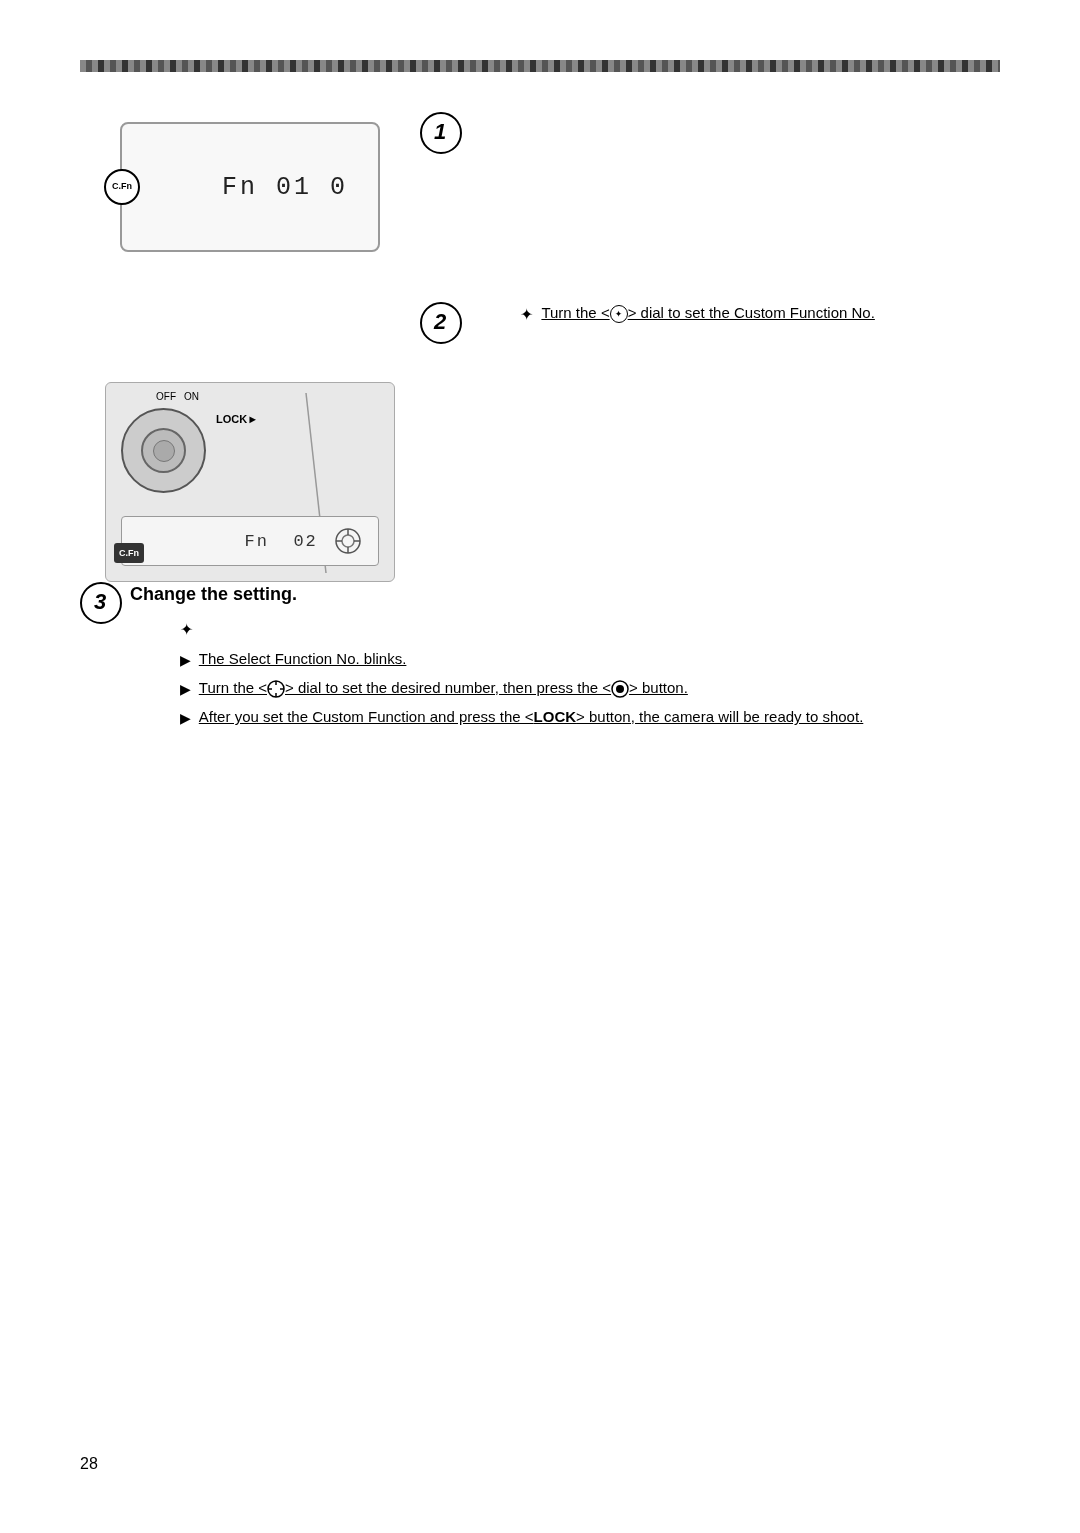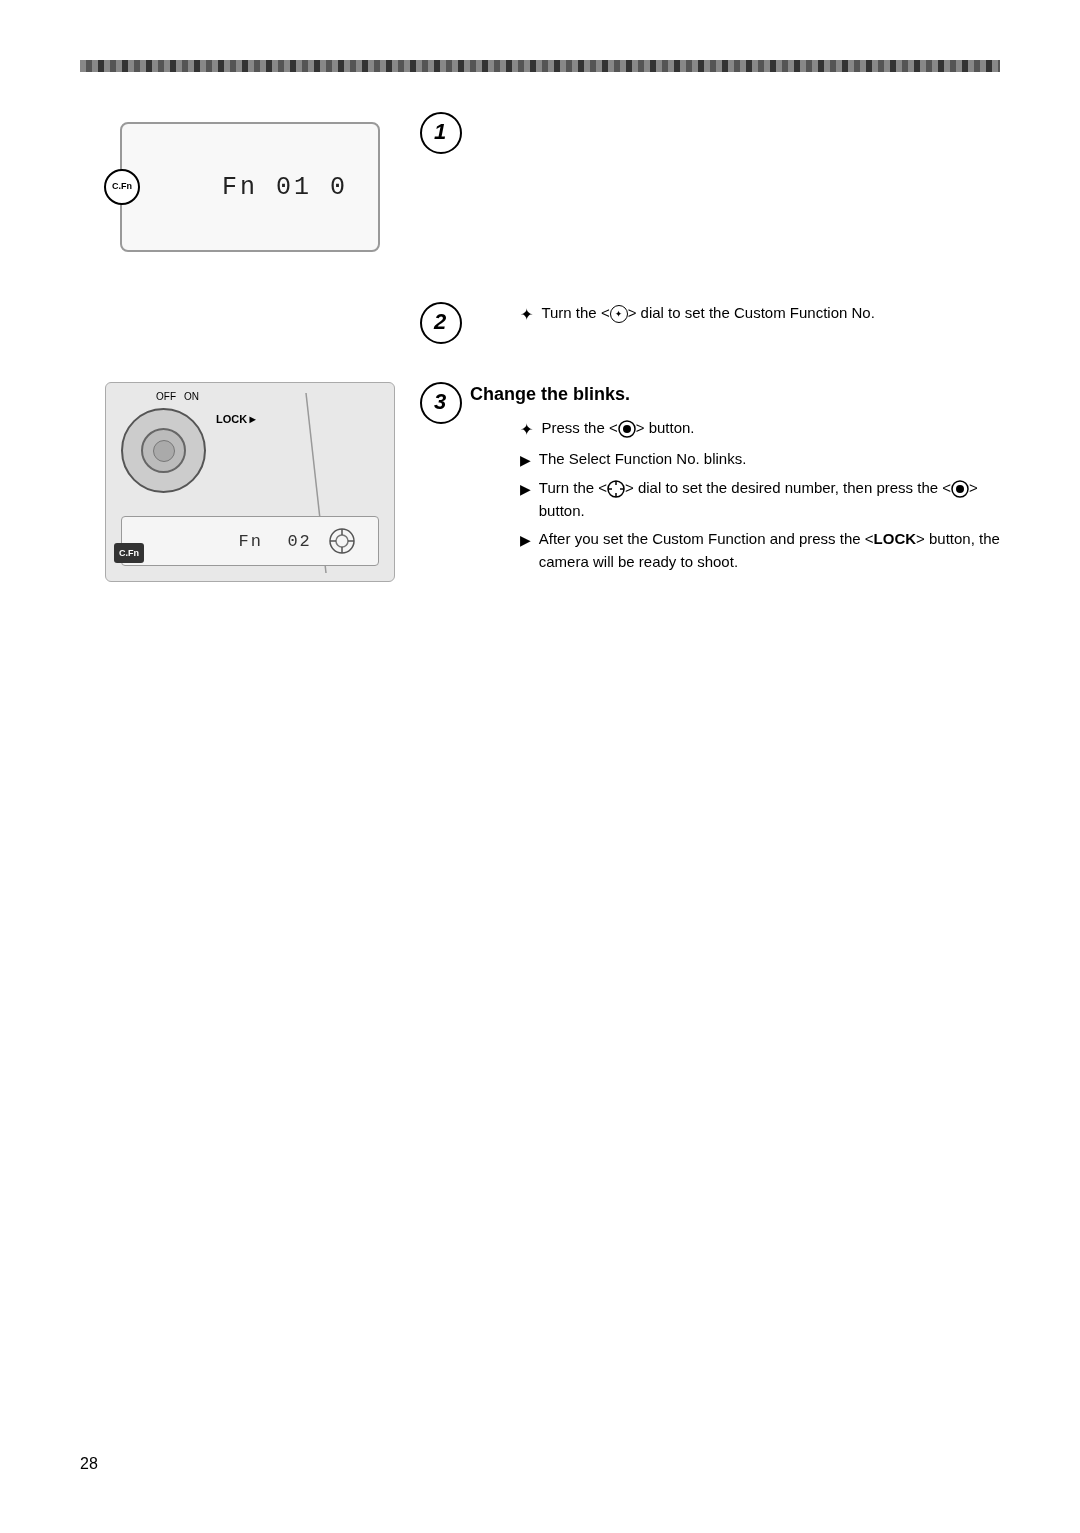--- a/index.html
+++ b/index.html
@@ -95,20 +95,21 @@
     .bullet-arrow {
       margin-right: 8px;
       font-size: 14px;
       flex-shrink: 0;
       margin-top: 2px;
       color: #000;
     }
 
     .bullet-text {
       flex: 1;
+      text-decoration: underline;
     }
 
     
     .camera-lcd {
       width: 260px;
       height: 130px;
       border: 2px solid #999;
       border-radius: 8px;
       background: #f8f8f8;
       position: relative;
@@ -202,21 +203,21 @@
       width: 340px;
       flex-shrink: 0;
     }
 
     .row2-right {
       flex: 1;
     }
 
     .row3 {
       display: flex;
-      flex-direction: row;
+      flex-direction: column;
       align-items: flex-start;
       margin-bottom: 40px;
     }
 
     .row3-left {
       width: 340px;
       flex-shrink: 0;
       display: flex;
       align-items: flex-start;
       justify-content: center;
@@ -294,21 +295,21 @@
         </div>
 
         <div style="position:absolute; top:30px; left:110px; font-size:11px; font-weight:bold; color:#000;text-align:center;">
           <span>LOCK►</span>
         </div>
 
         <svg style="position:absolute; top:0; left:0; width:100%; height:100%; pointer-events:none;">
           <line x1="200" y1="10" x2="220" y2="190" stroke="#999" stroke-width="1.5"></line>
         </svg>
 
-        <div style="position:absolute; bottom:15px; left:15px; right:15px; height:50px; border:1px solid #999; border-radius:4px; background:#f5f5f5; display:flex; align-items:center; justify-content:flex-end; padding-right:22px;">
+        <div style="position:absolute; bottom:15px; left:15px; right:15px; height:50px; border:1px solid #999; border-radius:4px; background:#f5f5f5; display:flex; align-items:center; justify-content:flex-end; padding-right:16px;">
           <span style="font-size:17px; font-family:'Courier New',monospace; letter-spacing:2px; color:#333;">
             Fn&nbsp;&nbsp;02&nbsp;
           </span>
 
           <svg width="28" height="28" viewBox="0 0 28 28" style="margin-left:4px;">
             <circle cx="14" cy="14" r="12" fill="none" stroke="#555" stroke-width="1.5"></circle>
             <circle cx="14" cy="14" r="6" fill="none" stroke="#777" stroke-width="1.5"></circle>
             <line x1="14" y1="2" x2="14" y2="8" stroke="#555" stroke-width="1.5"></line>
             <line x1="14" y1="20" x2="14" y2="26" stroke="#555" stroke-width="1.5"></line>
             <line x1="2" y1="14" x2="8" y2="14" stroke="#555" stroke-width="1.5"></line>
@@ -322,32 +323,26 @@
       </div>
     </div>
 
     <div class="row3-right">
       <div class="step-header">
         <div class="step-number">
           <span>3</span>
         </div>
         <div>
           <div class="step-title">
-            <span class="bold">Change the blinks.</span>
+            <span class="bold">Change the setting.</span>
           </div>
           <div class="step-body">
 
             <div class="bullet-item">
               <span class="bullet-star">✦</span>
-              <span class="bullet-text">
-                Press the &lt;<svg width="18" height="18" viewBox="0 0 18 18" style="display:inline-block;vertical-align:middle;">
-                    <circle cx="9" cy="9" r="8" fill="none" stroke="#000" stroke-width="1.5"></circle>
-                    <circle cx="9" cy="9" r="4" fill="#000"></circle>
-                  </svg>&gt; button.
-              </span>
             </div>
 
             <div class="bullet-item">
               <span class="bullet-arrow">▶</span>
               <span class="bullet-text">
                 The Select Function No. blinks.
               </span>
             </div>
 
             <div class="bullet-item">

